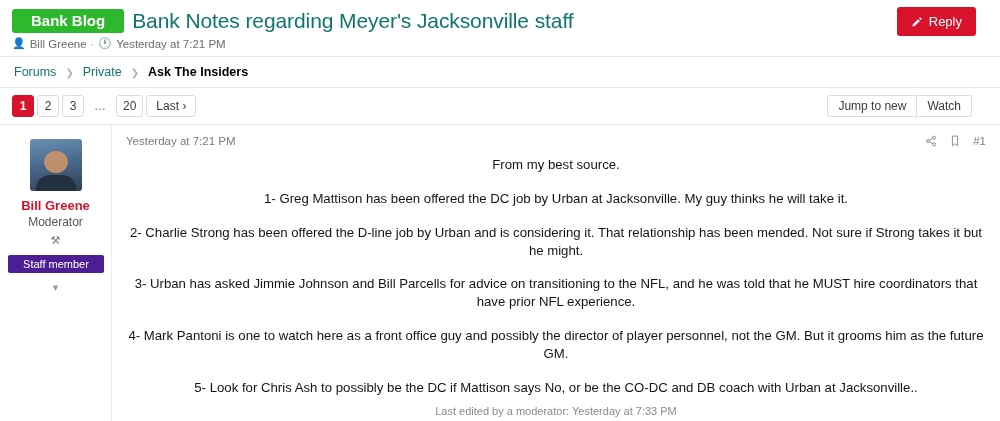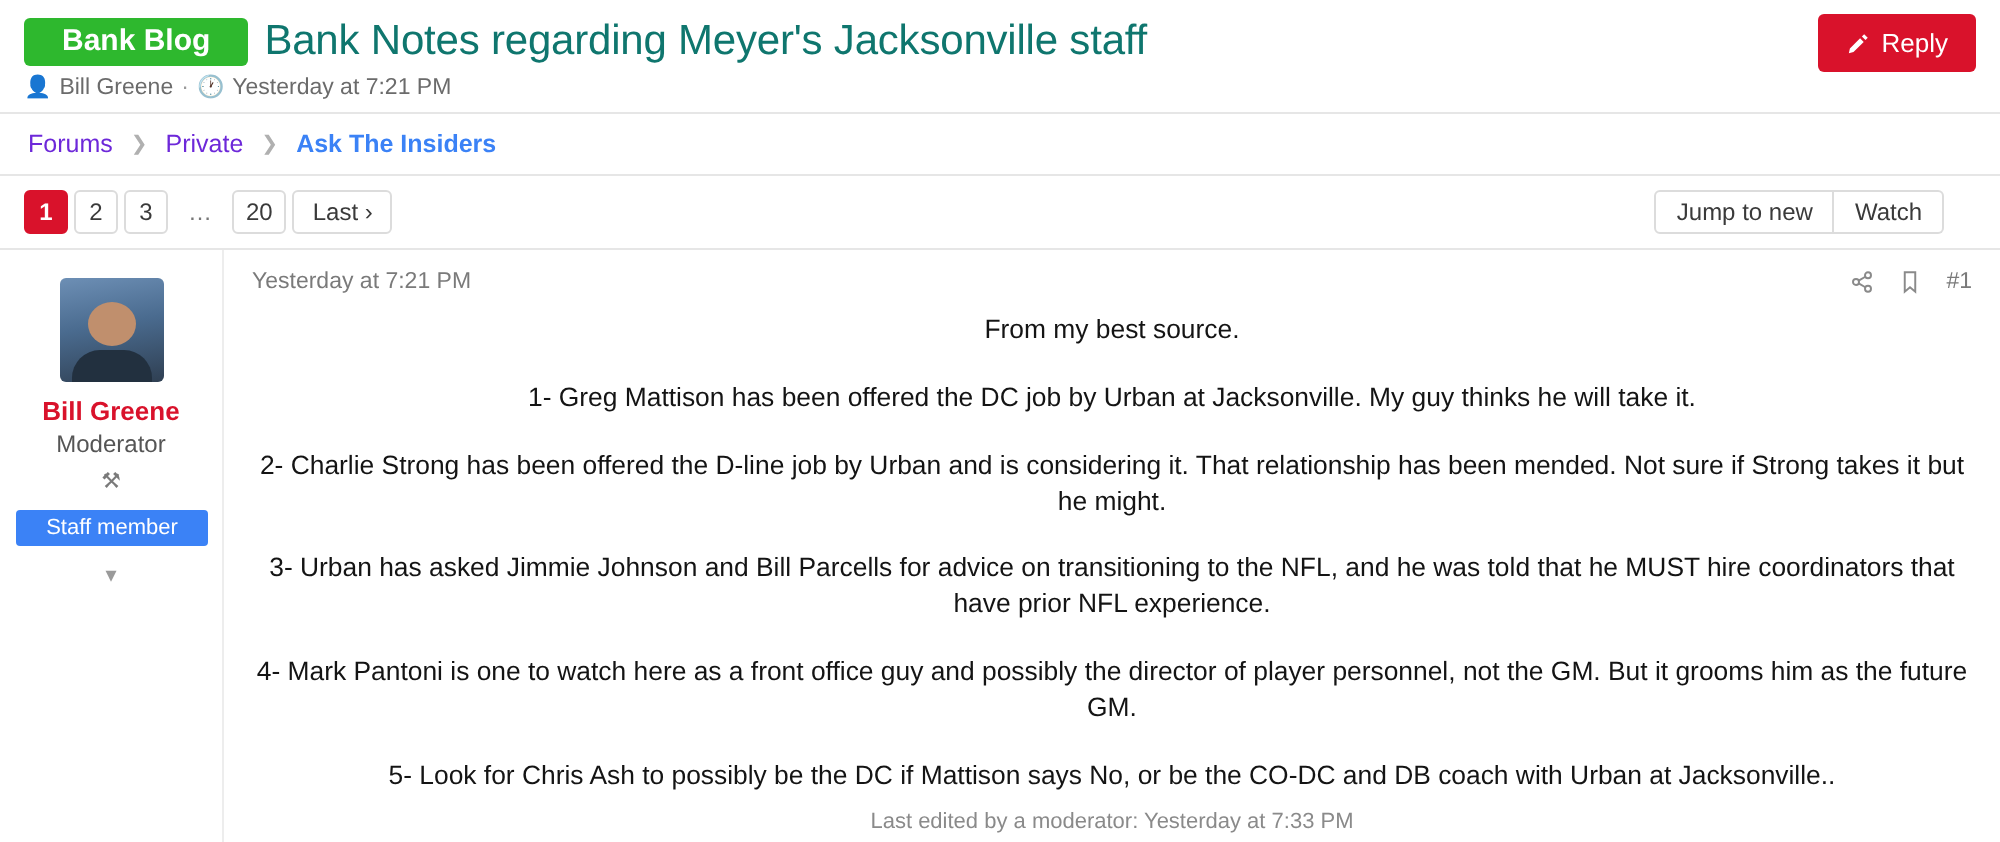--- a/index.html
+++ b/index.html
@@ -51,21 +51,21 @@
     display: flex;
     align-items: center;
     gap: 4px;
   }
   .meta-row .sep { color: #9a9a9a; }
   .meta-icon { font-size: 11px; color: #8a8a8a; }
   .meta-author { color: #6b6b6b; }
 
   .reply-btn-top {
     position: absolute;
-    right: 12px;
+    right: 24px;
     top: 7px;
     background: #d9122b;
     color: #fff;
     border: none;
     border-radius: 3px;
     font-size: 13px;
     padding: 7px 14px;
     display: flex;
     align-items: center;
     gap: 6px;
@@ -77,25 +77,25 @@
   .breadcrumb {
     border-top: 1px solid #e6e6e6;
     border-bottom: 1px solid #e6e6e6;
     padding: 8px 14px;
     display: flex;
     align-items: center;
     gap: 9px;
     font-size: 12.5px;
   }
   .breadcrumb a {
-    color: #6d28d9;
+    color: #0f766e;
     text-decoration: none;
   }
   .breadcrumb .crumb-last {
-    color: #3b82f6;
+    color: #000000;
     font-weight: bold;
   }
   .breadcrumb .chev {
     color: #b0b0b0;
     font-size: 10px;
   }
 
   
   .pagination-bar {
     padding: 7px 12px;
@@ -204,21 +204,21 @@
     font-size: 12px;
     margin-top: 2px;
   }
   .user-icons {
     margin-top: 5px;
     color: #7a7a7a;
     font-size: 11px;
   }
   .staff-banner {
     margin: 8px auto 0 auto;
-    background: #3b82f6;
+    background: #4c1d95;
     color: #fff;
     font-size: 11px;
     padding: 3px 0;
     border-radius: 2px;
     width: 96px;
   }
   .side-caret {
     margin-top: 8px;
     color: #9a9a9a;
     font-size: 11px;

